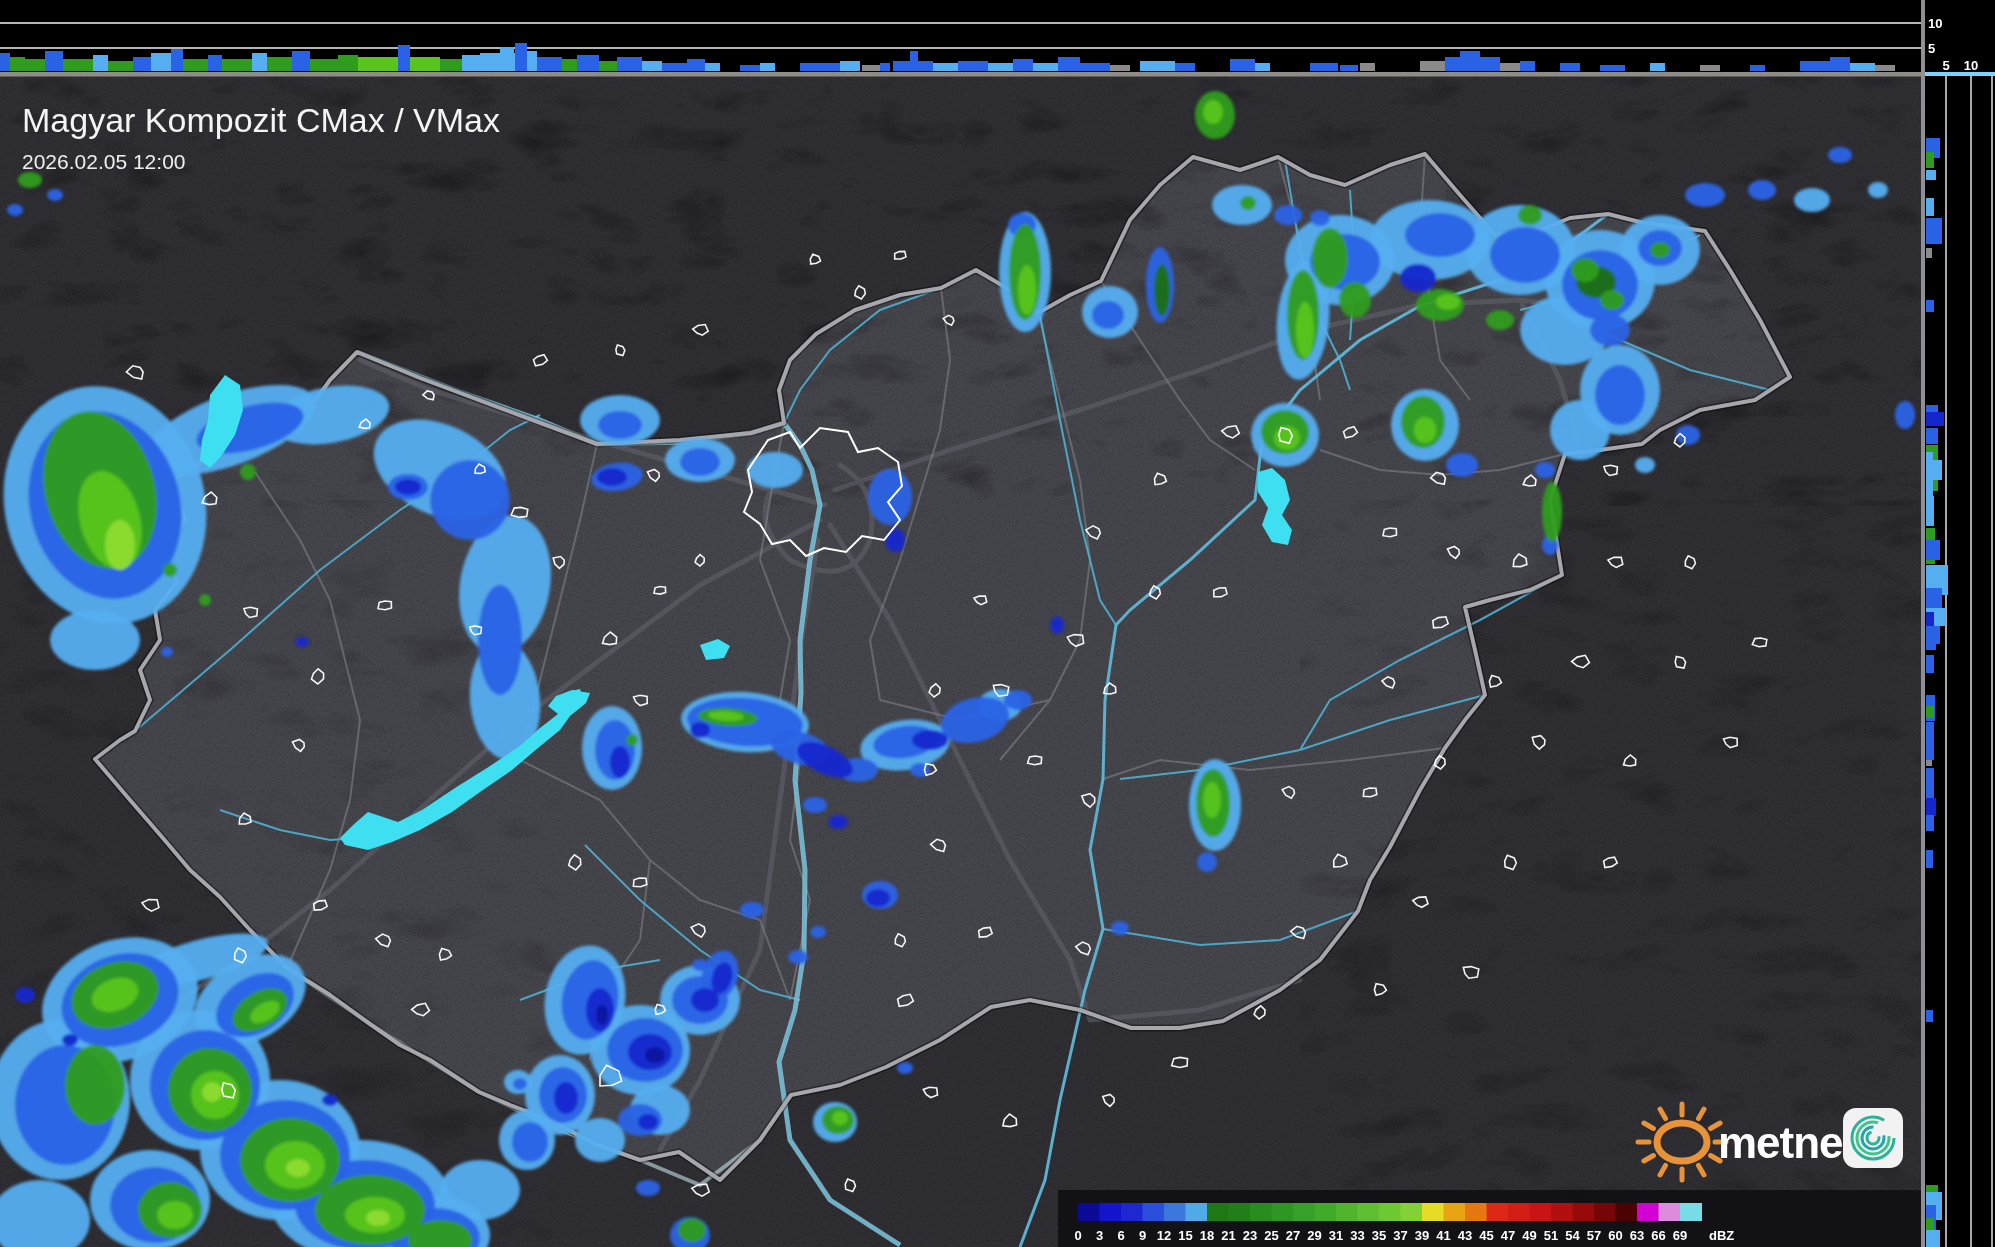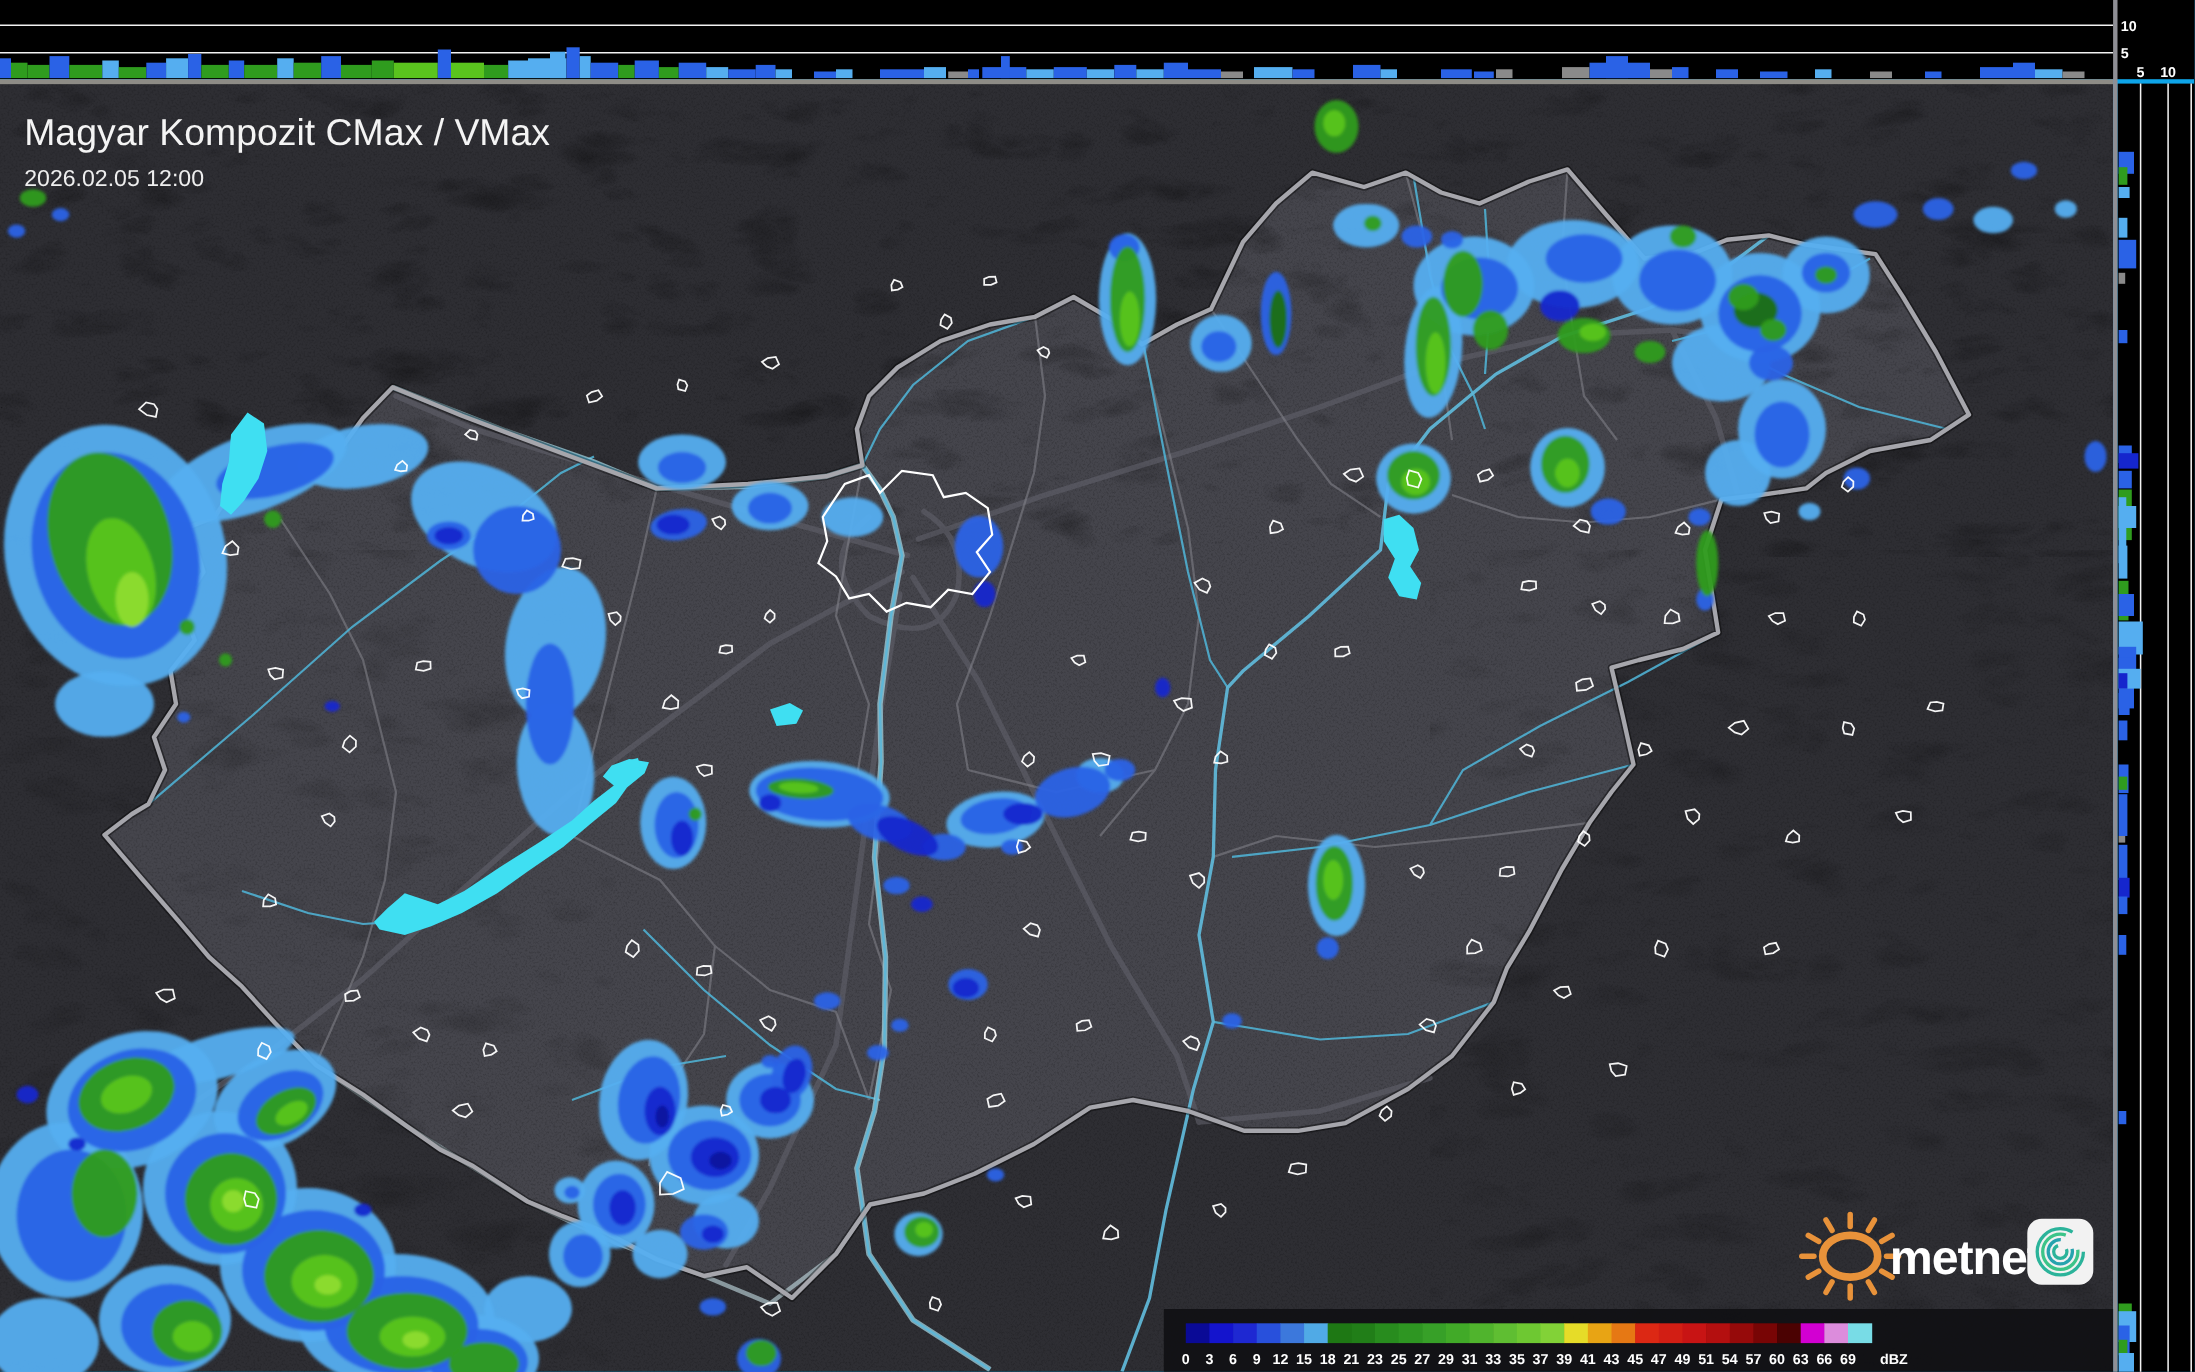--- a/index.html
+++ b/index.html
@@ -1,16 +1,16 @@
 <!DOCTYPE html>
 <html><head>
 <meta charset="utf-8">
 <style>
   html,body{margin:0;padding:0;background:#000;}
-  .stage{position:relative;width:1995px;height:1247px;background:#0ea5e9;overflow:hidden;}
+  .stage{position:relative;width:1995px;height:1247px;background:#7dd3fc;overflow:hidden;}
   svg{display:block;}
   text{font-family:"Liberation Sans","DejaVu Sans",sans-serif;}
   .title-text{font-size:34px;font-weight:500;fill:#f4f4f4;}
   .date-text{font-size:21px;font-weight:400;fill:#eeeeee;}
   .axis-label{font-size:13px;font-weight:700;fill:#ffffff;}
   .legend-label{font-size:13px;font-weight:700;fill:#ffffff;}
   .logo-text{font-size:44px;font-weight:700;fill:#ffffff;letter-spacing:-1px;}
 </style>
 </head>
 <body>

